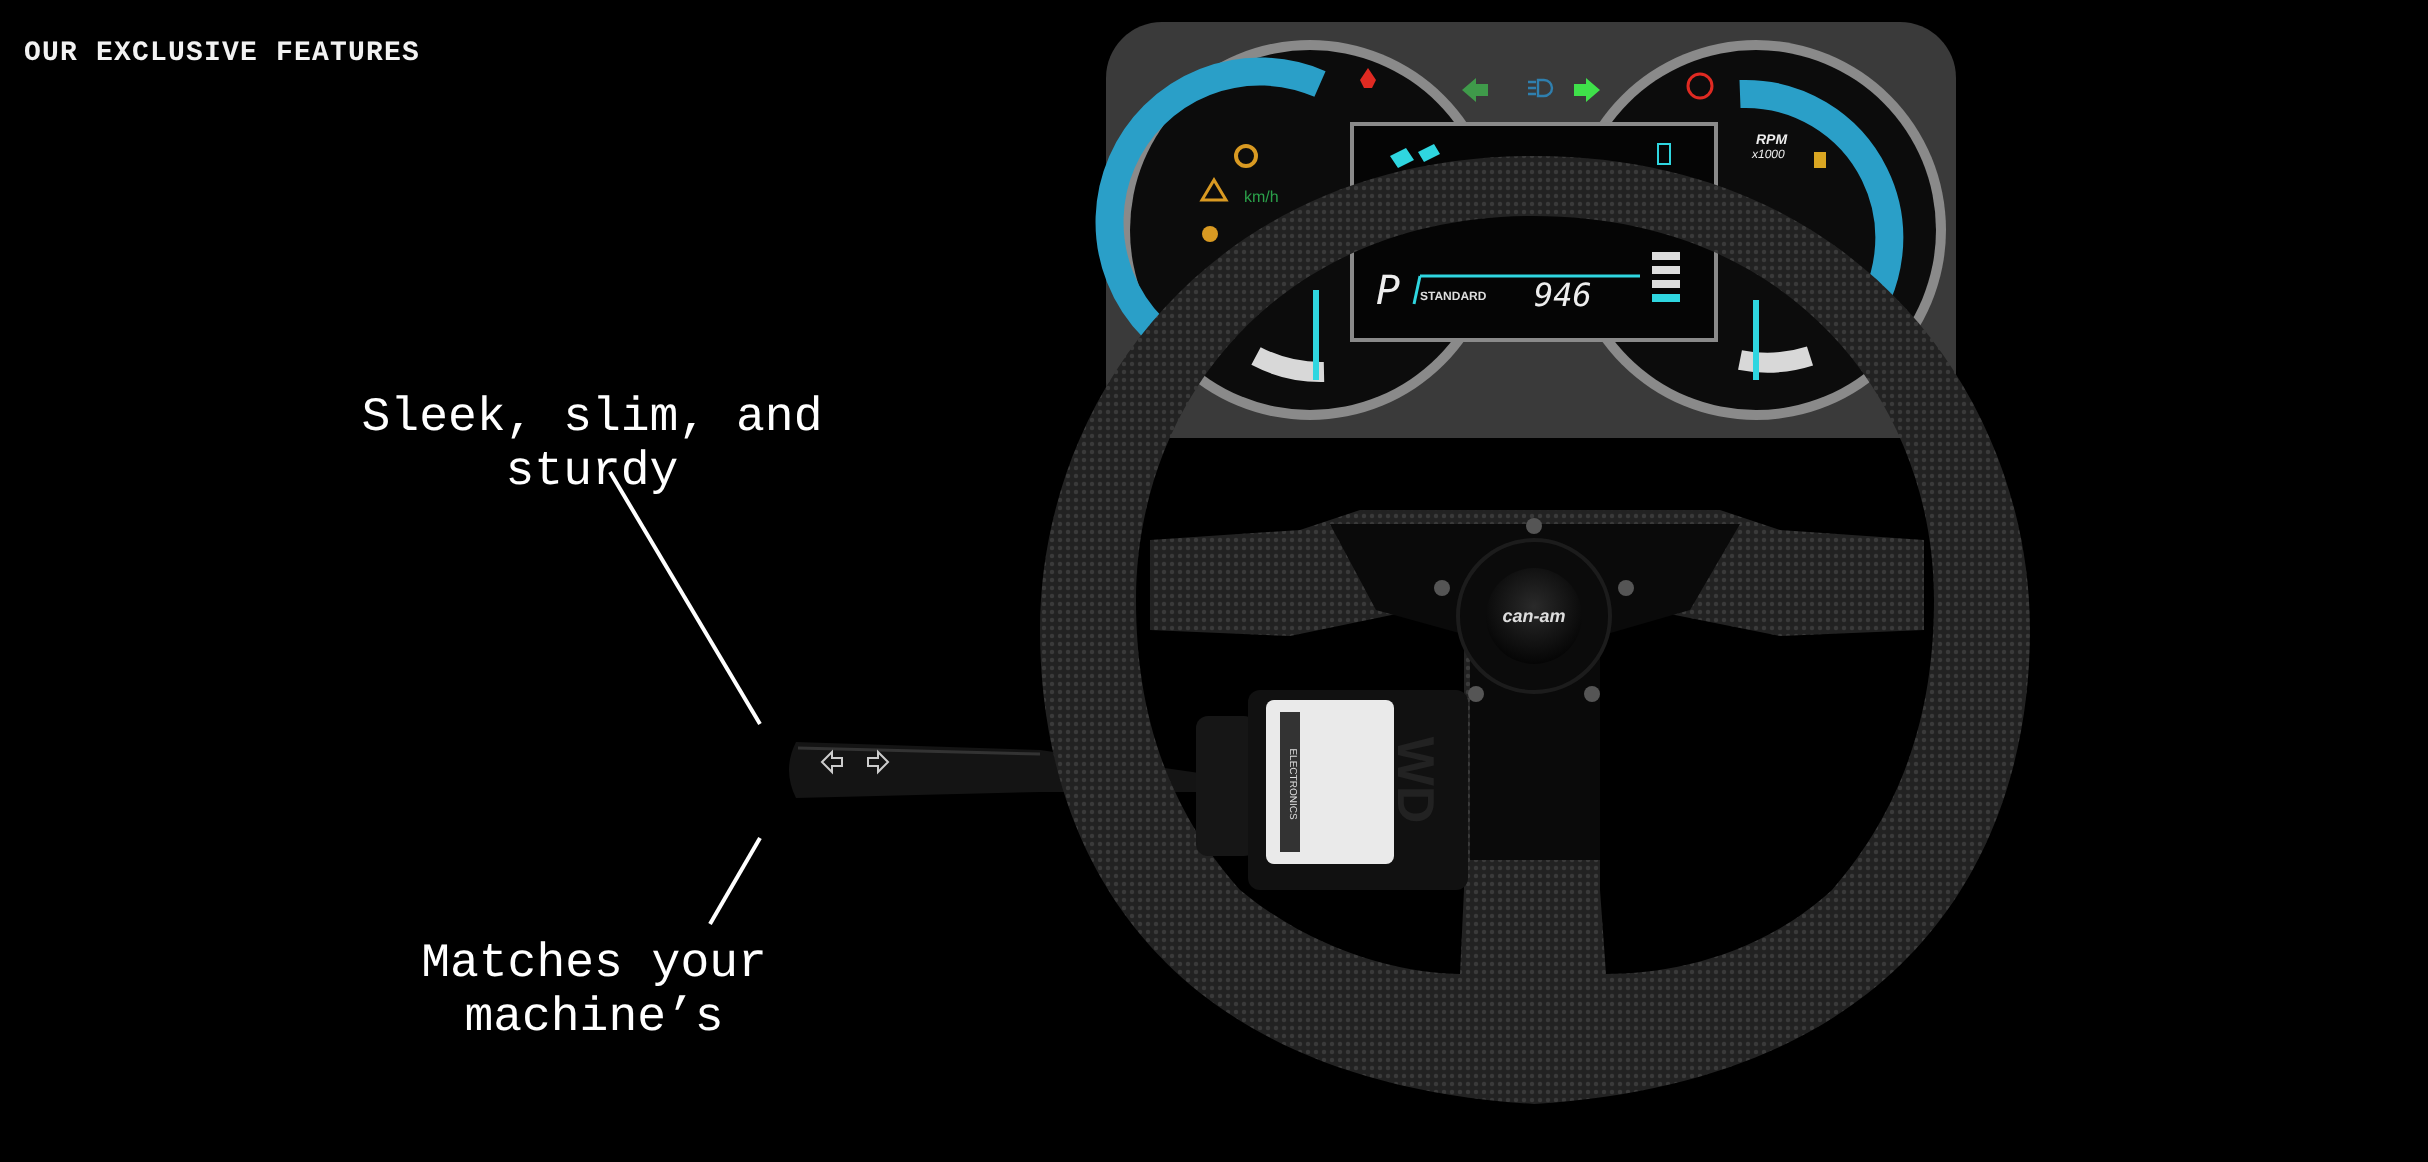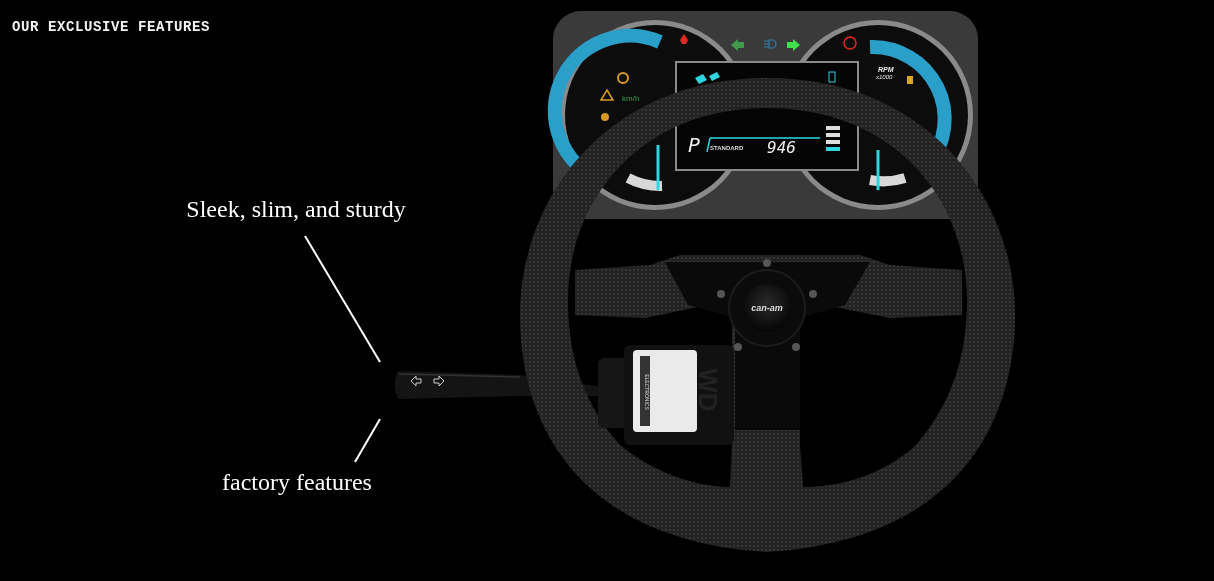--- a/index.html
+++ b/index.html
@@ -1,32 +1,32 @@
 <!DOCTYPE html>
 <html><head>
 <meta charset="utf-8">
 <style>
   html, body { margin:0; padding:0; background:#000; }
   body { width:1214px; height:581px; position:relative; overflow:hidden; font-family:"Liberation Sans", sans-serif; color:#fff; }
   .heading { position:absolute; left:12px; top:19px; font-family:Liberation Mono, monospace; font-weight:bold; font-size:14px; letter-spacing:0.6px; color:#f2f2f2; }
-  .callout { position:absolute; font-family:Liberation Serif, serif; font-size:24px; color:#fff; text-align:center; line-height:27px; }
+  .callout { position:absolute; font-family:Liberation Mono, monospace; font-size:24px; color:#fff; text-align:center; line-height:27px; }
   .callout-top { left:160px; top:196px; width:272px; }
   .callout-bottom { left:150px; top:469px; width:294px; }
   svg.art { position:absolute; left:0; top:0; }
   .cluster-text { font-family:"Liberation Sans", sans-serif; }
 </style>
 </head>
 <body>
 
 <div class="heading">OUR EXCLUSIVE FEATURES</div>
 
 <div class="callout callout-top">Sleek, slim, and sturdy</div>
 
 <div class="callout callout-bottom">
-  <div>factory features</div>
+  <div>Matches your machine’s</div>
 </div>
 
 <svg class="art" width="1214" height="581" viewBox="0 0 1214 581">
   <defs>
     <pattern id="knurl" width="4" height="4" patternUnits="userSpaceOnUse">
       <rect width="4" height="4" fill="#222"></rect>
       <circle cx="2" cy="2" r="1.1" fill="#3a3a3a"></circle>
     </pattern>
     <radialGradient id="hubGrad" cx="50%" cy="40%" r="60%">
       <stop offset="0%" stop-color="#2a2a2a"></stop>

